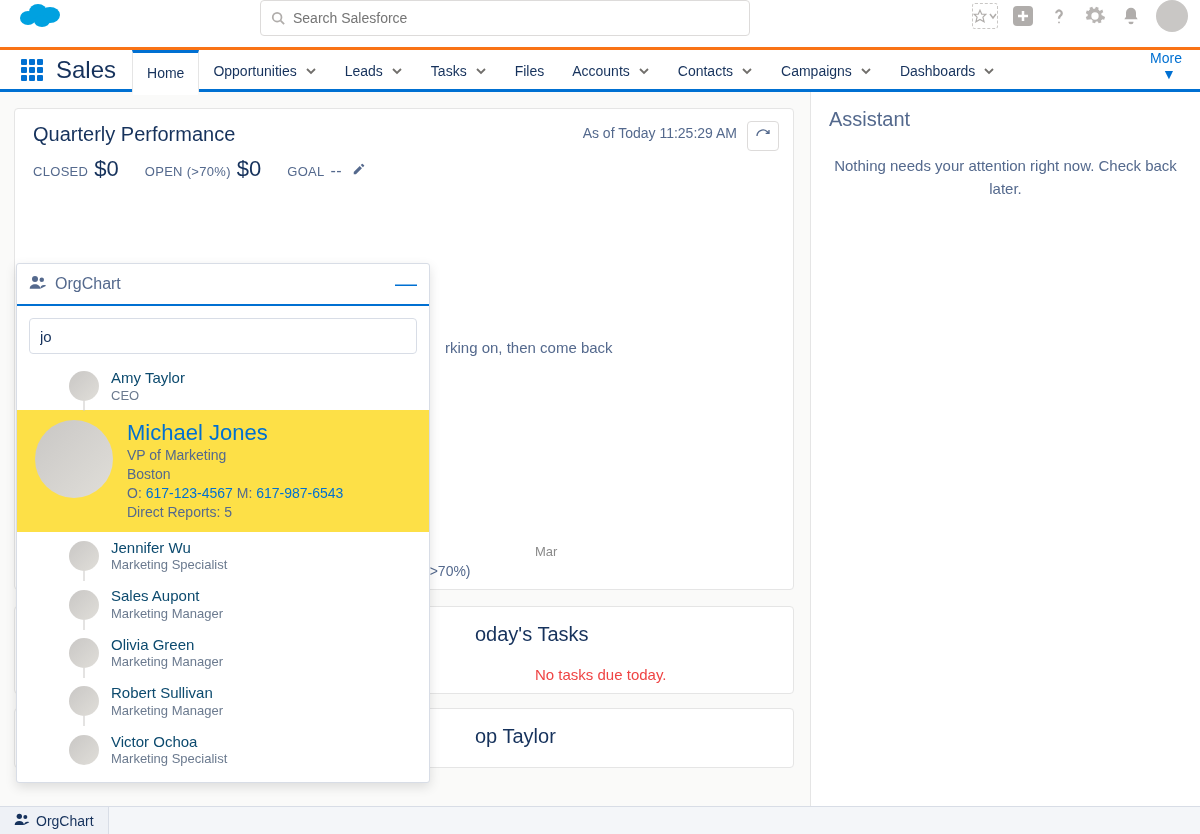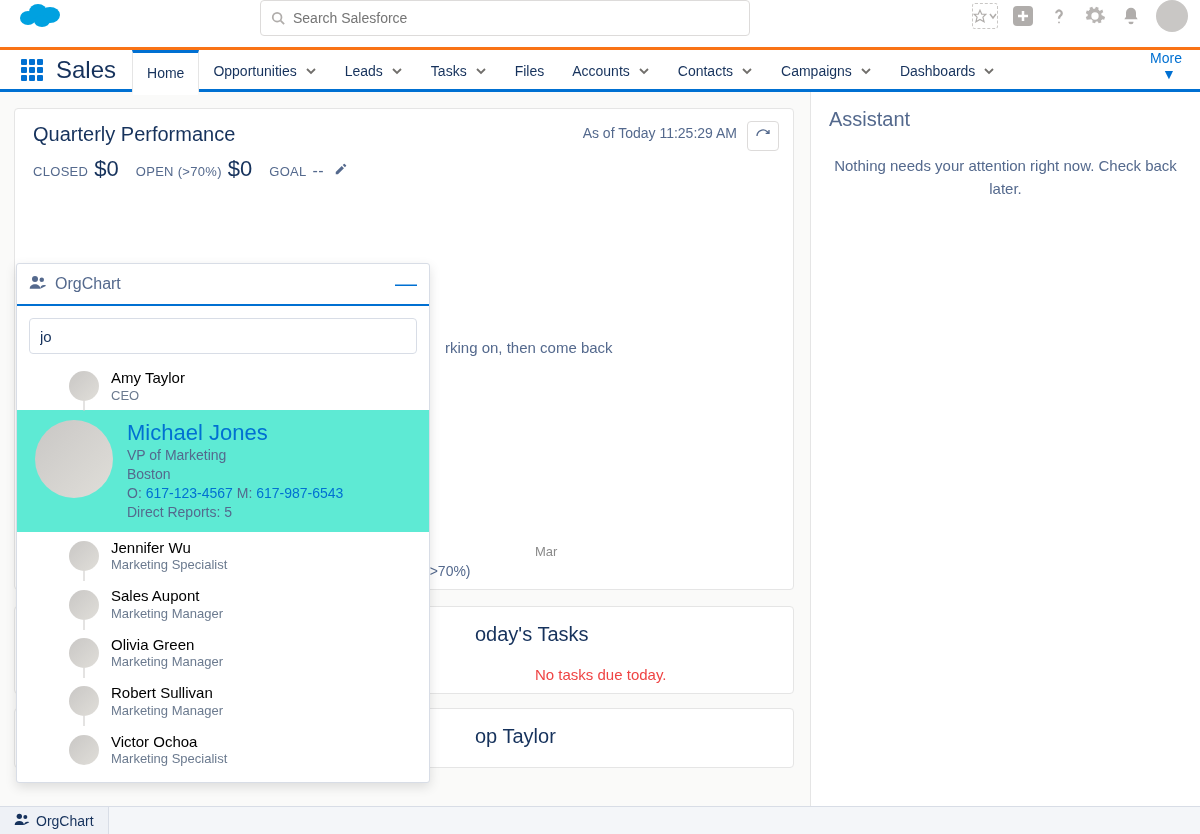--- a/index.html
+++ b/index.html
@@ -37,21 +37,21 @@
   .side-col { flex: 0 0 390px; padding: 16px 18px; border-left: 1px solid #e5e5e5; background: #fff; }
   .side-title { font-size: 20px; color: #54698d; margin-bottom: 24px; }
   .side-msg { font-size: 15px; color: #54698d; text-align: center; line-height: 1.5; }
 
   .card { background: #fff; border: 1px solid #e5e5e5; border-radius: 4px; }
   .perf-card { padding: 14px 18px 18px; margin-bottom: 16px; position: relative; height: 482px; }
   .perf-title { font-size: 20px; color: #16325c; margin-bottom: 10px; }
   .perf-asof { position: absolute; right: 56px; top: 16px; font-size: 14px; color: #54698d; }
   .refresh-btn { position: absolute; right: 14px; top: 12px; width: 32px; height: 30px; border: 1px solid #dddbda; border-radius: 4px; display: flex; align-items: center; justify-content: center; color: #54698d; cursor: pointer; }
 
-  .metrics { display: flex; gap: 17px; align-items: baseline; font-size: 13px; color: #54698d; letter-spacing: .3px; }
+  .metrics { display: flex; gap: 26px; align-items: baseline; font-size: 13px; color: #54698d; letter-spacing: .3px; }
   .metrics .val { font-size: 22px; color: #16325c; margin-left: 6px; letter-spacing: 0; }
   .metrics .goalval { font-size: 16px; color: #54698d; margin-left: 6px; }
   .edit-ic { color: #54698d; margin-left: 6px; cursor: pointer; }
 
   .chart-legend { position: absolute; left: 50%; transform: translateX(-50%); bottom: 10px; font-size: 14px; color: #54698d; }
   .chart-month { position: absolute; left: 520px; bottom: 30px; font-size: 13px; color: #8a8a8a; }
   .hint-text { position: absolute; left: 430px; top: 230px; font-size: 15px; color: #54698d; }
 
   .section-card { margin-bottom: 14px; padding: 16px 20px 22px; }
   .section-card .stitle { font-size: 20px; color: #16325c; }
@@ -60,29 +60,29 @@
   
   .orgchart-panel { position: absolute; left: 16px; top: 263px; width: 414px; background: #fff; border: 1px solid #d8dde6; border-radius: 3px; box-shadow: 0 4px 12px rgba(0,0,0,.12); z-index: 50; overflow: hidden; }
   .oc-head { display: flex; align-items: center; padding: 10px 12px; border-bottom: 2px solid #0070d2; color: #54698d; }
   .oc-head .title { font-size: 16px; margin-left: 8px; flex: 1; }
   .oc-head .min { font-size: 22px; color: #0070d2; cursor: pointer; line-height: 10px; }
   .oc-search { padding: 12px 12px 6px; }
   .oc-search input { width: 100%; border: 1px solid #d8dde6; border-radius: 4px; height: 36px; padding: 0 10px; font-size: 15px; color: #16325c; outline: none; }
   .oc-list { padding: 2px 0 8px; }
   .oc-row { display: flex; align-items: center; padding: 6px 14px 6px 18px; cursor: pointer; }
   .oc-row.small { padding-left: 52px; }
-  .oc-row.selected { background: #5eead4; padding: 10px 14px 10px 18px; align-items: flex-start; }
+  .oc-row.selected { background: #fde047; padding: 10px 14px 10px 18px; align-items: flex-start; }
   .oc-ava { border-radius: 50%; flex-shrink: 0; background: linear-gradient(135deg,#c9c7c5,#e0ded9); position: relative; }
   .oc-ava::after { content:''; position:absolute; left:50%; top:100%; width:1px; height:10px; background:#c9c7c5; transform:translateX(-50%); }
   .oc-row:last-child .oc-ava::after, .oc-row.selected .oc-ava::after { display:none; }
   .oc-ava.s { width: 30px; height: 30px; }
   .oc-ava.m { width: 78px; height: 78px; }
   .oc-txt { margin-left: 14px; }
   .oc-row.small .oc-txt { margin-left: 12px; }
-  .oc-name { font-size: 15px; color: #000000; line-height: 1.3; }
+  .oc-name { font-size: 15px; color: #0c4a6e; line-height: 1.3; }
   .oc-role { font-size: 13px; color: #6b7a8f; line-height: 1.3; }
   .sel-name { font-size: 22px; color: #0070d2; }
   .sel-line { font-size: 14px; color: #54698d; line-height: 1.35; }
   .sel-line .link { color: #0070d2; }
 
   
   .util-bar { position: absolute; left: 0; right: 0; bottom: 0; height: 28px; background: #f4f6f9; border-top: 1px solid #d8dde6; display: flex; align-items: center; z-index: 40; }
   .util-item { display: flex; align-items: center; gap: 6px; padding: 0 14px; height: 100%; font-size: 14px; color: #16325c; border-right: 1px solid #d8dde6; cursor: pointer; background:#eef1f6; }
 
   .chev svg, .hicon svg { display:block; }

